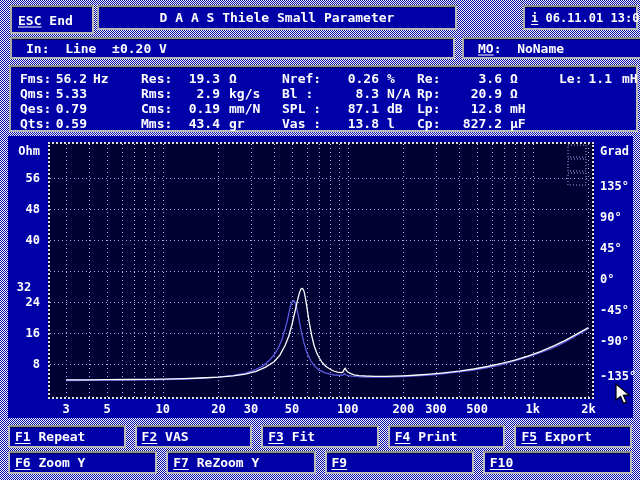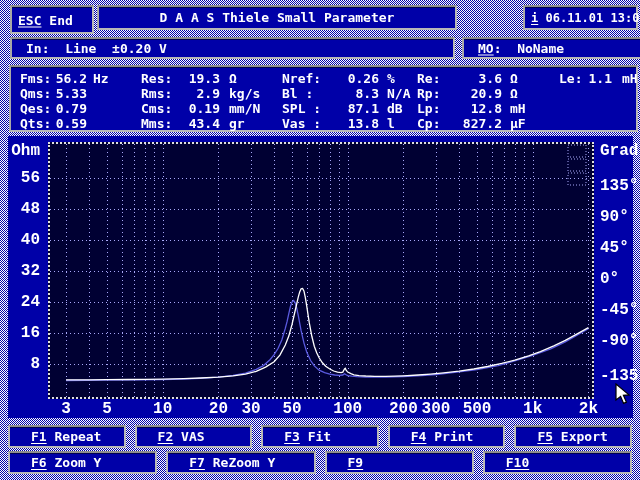--- a/index.html
+++ b/index.html
@@ -26,34 +26,34 @@
   
   .in-box{left:10px;top:37px;width:445px;height:22px;}
   .mo-box{left:462px;top:37px;width:210px;height:22px;}
   .in-box .pad,.mo-box .pad{left:14px;}
   
   .param-box{left:9px;top:65px;width:629px;height:67px;}
   .prow{position:absolute;left:0;width:100%;height:15px;line-height:15px;padding-left:8px;}
   .pcell span{position:absolute;white-space:pre;}
   .pval{text-align:right;}
   
-  .chart-panel{position:absolute;left:8px;top:136px;width:625px;height:282px;background:#0000a8;font-size:16px;font-family:Liberation Mono, monospace;}
+  .chart-panel{position:absolute;left:8px;top:136px;width:625px;height:282px;background:#0000a8;font-size:12px;}
   .plot{
     position:absolute;left:40px;top:6px;width:546px;height:257px;box-sizing:border-box;
     border:2px dotted #e0e0e0;background:#000033;
   }
   .ytick{position:absolute;width:32px;text-align:right;line-height:12px;}
   .ytick-r{position:absolute;left:592px;line-height:12px;white-space:pre;}
   .xtick{position:absolute;transform:translateX(-50%);line-height:12px;white-space:pre;}
   
   .fkey-row{position:absolute;left:8px;width:624px;display:flex;gap:9px;}
   .fkey{
     position:relative;flex:1;height:23px;background:#0000a8;box-sizing:border-box;
     border:2px solid #b8b8b8;border-top-color:#8e8e8e;box-shadow:inset 0 1px 0 #000050;
-    line-height:19px;padding-left:21px;white-space:pre;
+    line-height:19px;padding-left:5px;white-space:pre;
   }
   .cursor{position:absolute;left:615px;top:383px;width:16px;height:22px;}
 </style>
 </head>
 <body>
 
 <div class="screen">
 
   <div class="box esc-box">
     <span class="pad"><u>ESC</u> <span>End</span></span>
@@ -118,21 +118,21 @@
           <rect x="518" y="1" width="18" height="12" fill="none" stroke="#a8a8f8" stroke-dasharray="1 2"></rect>
           <rect x="518" y="15" width="18" height="12" fill="none" stroke="#a8a8f8" stroke-dasharray="1 2"></rect>
           <rect x="518" y="29" width="18" height="12" fill="none" stroke="#a8a8f8" stroke-dasharray="1 2"></rect>
           <polyline points="16.0,236.5 57.0,236.2 94.8,235.9 112.7,235.6 133.8,235.1 150.5,234.3 168.4,233.1 183.1,231.4 195.5,229.1 206.2,225.4 213.4,221.6 220.0,215.7 224.1,210.7 228.0,204.5 231.8,196.0 235.3,184.4 237.1,177.4 238.8,169.6 240.4,162.6 242.0,158.0 243.6,156.4 245.2,158.8 246.7,164.2 248.2,171.2 251.1,186.7 254.0,199.1 256.7,208.0 260.6,216.5 264.3,221.9 269.1,226.2 274.6,228.7 279.8,230.1 284.7,231.0 289.3,231.4 292.8,231.0 294.5,229.7 296.1,230.7 297.7,231.6 301.7,232.2 306.8,232.7 315.7,233.1 324.8,233.2 335.5,233.0 353.4,232.5 371.4,231.6 386.0,230.5 409.1,227.9 427.0,225.6 448.1,221.6 464.8,216.9 482.7,211.3 500.7,204.9 515.3,197.9 538.4,184.7" fill="none" stroke="#5a5ae0" stroke-width="1.3"></polyline>
           <polyline points="16.0,235.9 39.1,235.8 57.0,235.7 78.1,235.5 94.8,235.4 112.7,235.1 133.8,234.6 150.5,234.0 168.4,233.2 183.1,231.8 195.5,230.1 206.2,227.4 215.6,223.1 224.1,217.7 229.9,211.1 235.3,201.0 238.8,192.1 242.0,180.5 245.2,166.5 248.2,153.4 249.7,147.9 251.1,144.8 252.6,144.4 254.0,147.1 255.3,153.4 256.7,161.9 259.3,178.9 261.9,192.5 264.3,202.2 266.7,208.8 269.1,213.8 272.4,218.8 275.7,222.3 279.8,225.0 283.7,227.0 287.5,228.1 291.0,228.7 292.8,228.1 294.5,225.0 295.3,224.3 296.1,226.2 297.7,228.1 300.9,229.7 303.9,230.8 309.0,231.6 315.7,232.0 324.8,232.3 335.5,232.3 345.0,232.1 353.4,231.8 368.1,231.0 380.5,230.1 393.7,228.9 409.1,227.2 423.8,225.0 437.6,222.5 451.7,219.4 464.8,216.1 478.6,211.9 490.4,207.6 503.8,201.8 515.3,196.4 525.4,190.9 538.4,183.6" fill="none" stroke="#ffffff" stroke-width="1.3"></polyline>
         </svg></div>
   <div class="ytick" style="top: 9px;">Ohm</div>
       <div class="ytick" style="top: 36px;">56</div>
       <div class="ytick" style="top: 67px;">48</div>
       <div class="ytick" style="top: 98px;">40</div>
-      <div class="ytick" style="top: 129px;">32</div>
+      <div class="ytick" style="top: 145px; text-align: center;">32</div>
       <div class="ytick" style="top: 160px;">24</div>
       <div class="ytick" style="top: 191px;">16</div>
       <div class="ytick" style="top: 222px;">8</div>
       <div class="ytick-r" style="top: 9px;">Grad</div>
       <div class="ytick-r" style="top: 44px;">135°</div>
       <div class="ytick-r" style="top: 75px;">90°</div>
       <div class="ytick-r" style="top: 106px;">45°</div>
       <div class="ytick-r" style="top: 137px;">0°</div>
       <div class="ytick-r" style="top: 168px;">-45°</div>
       <div class="ytick-r" style="top: 199px;">-90°</div>

